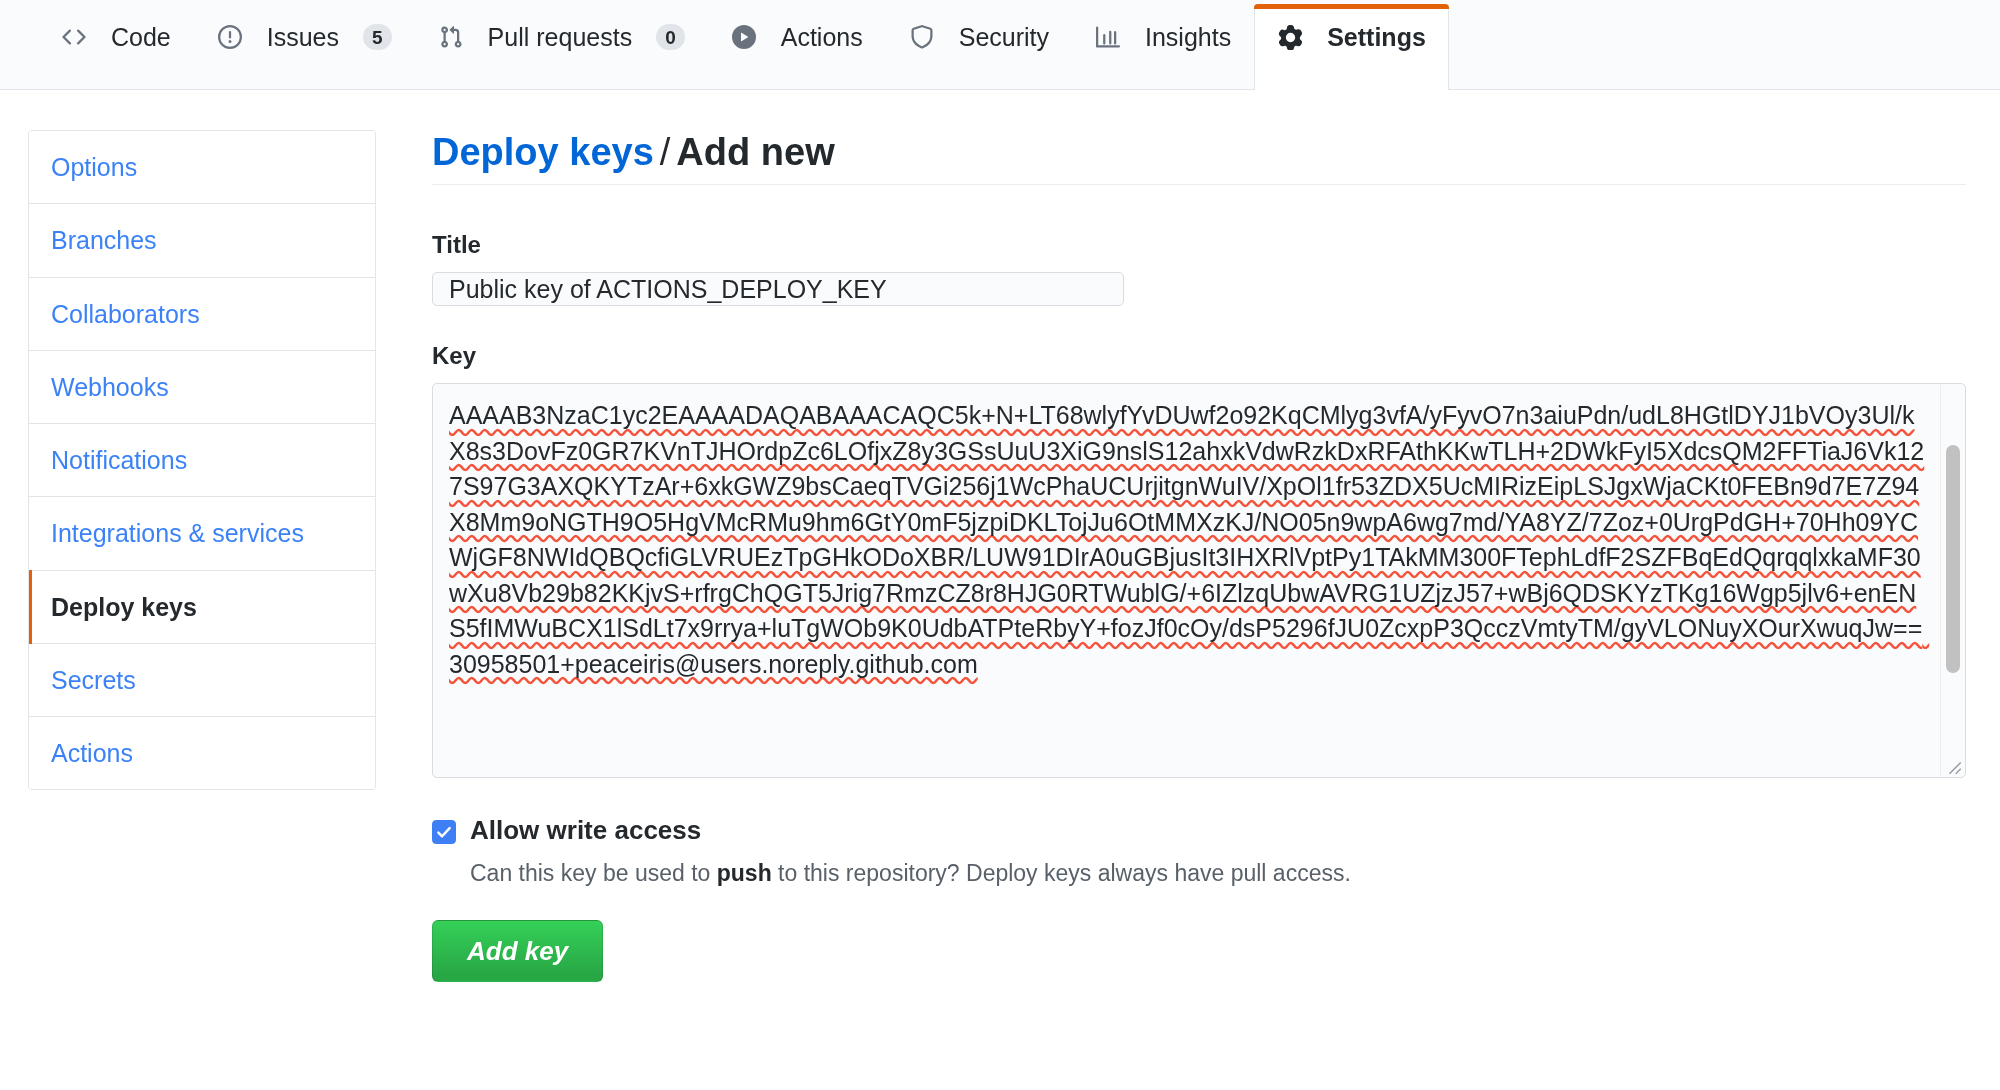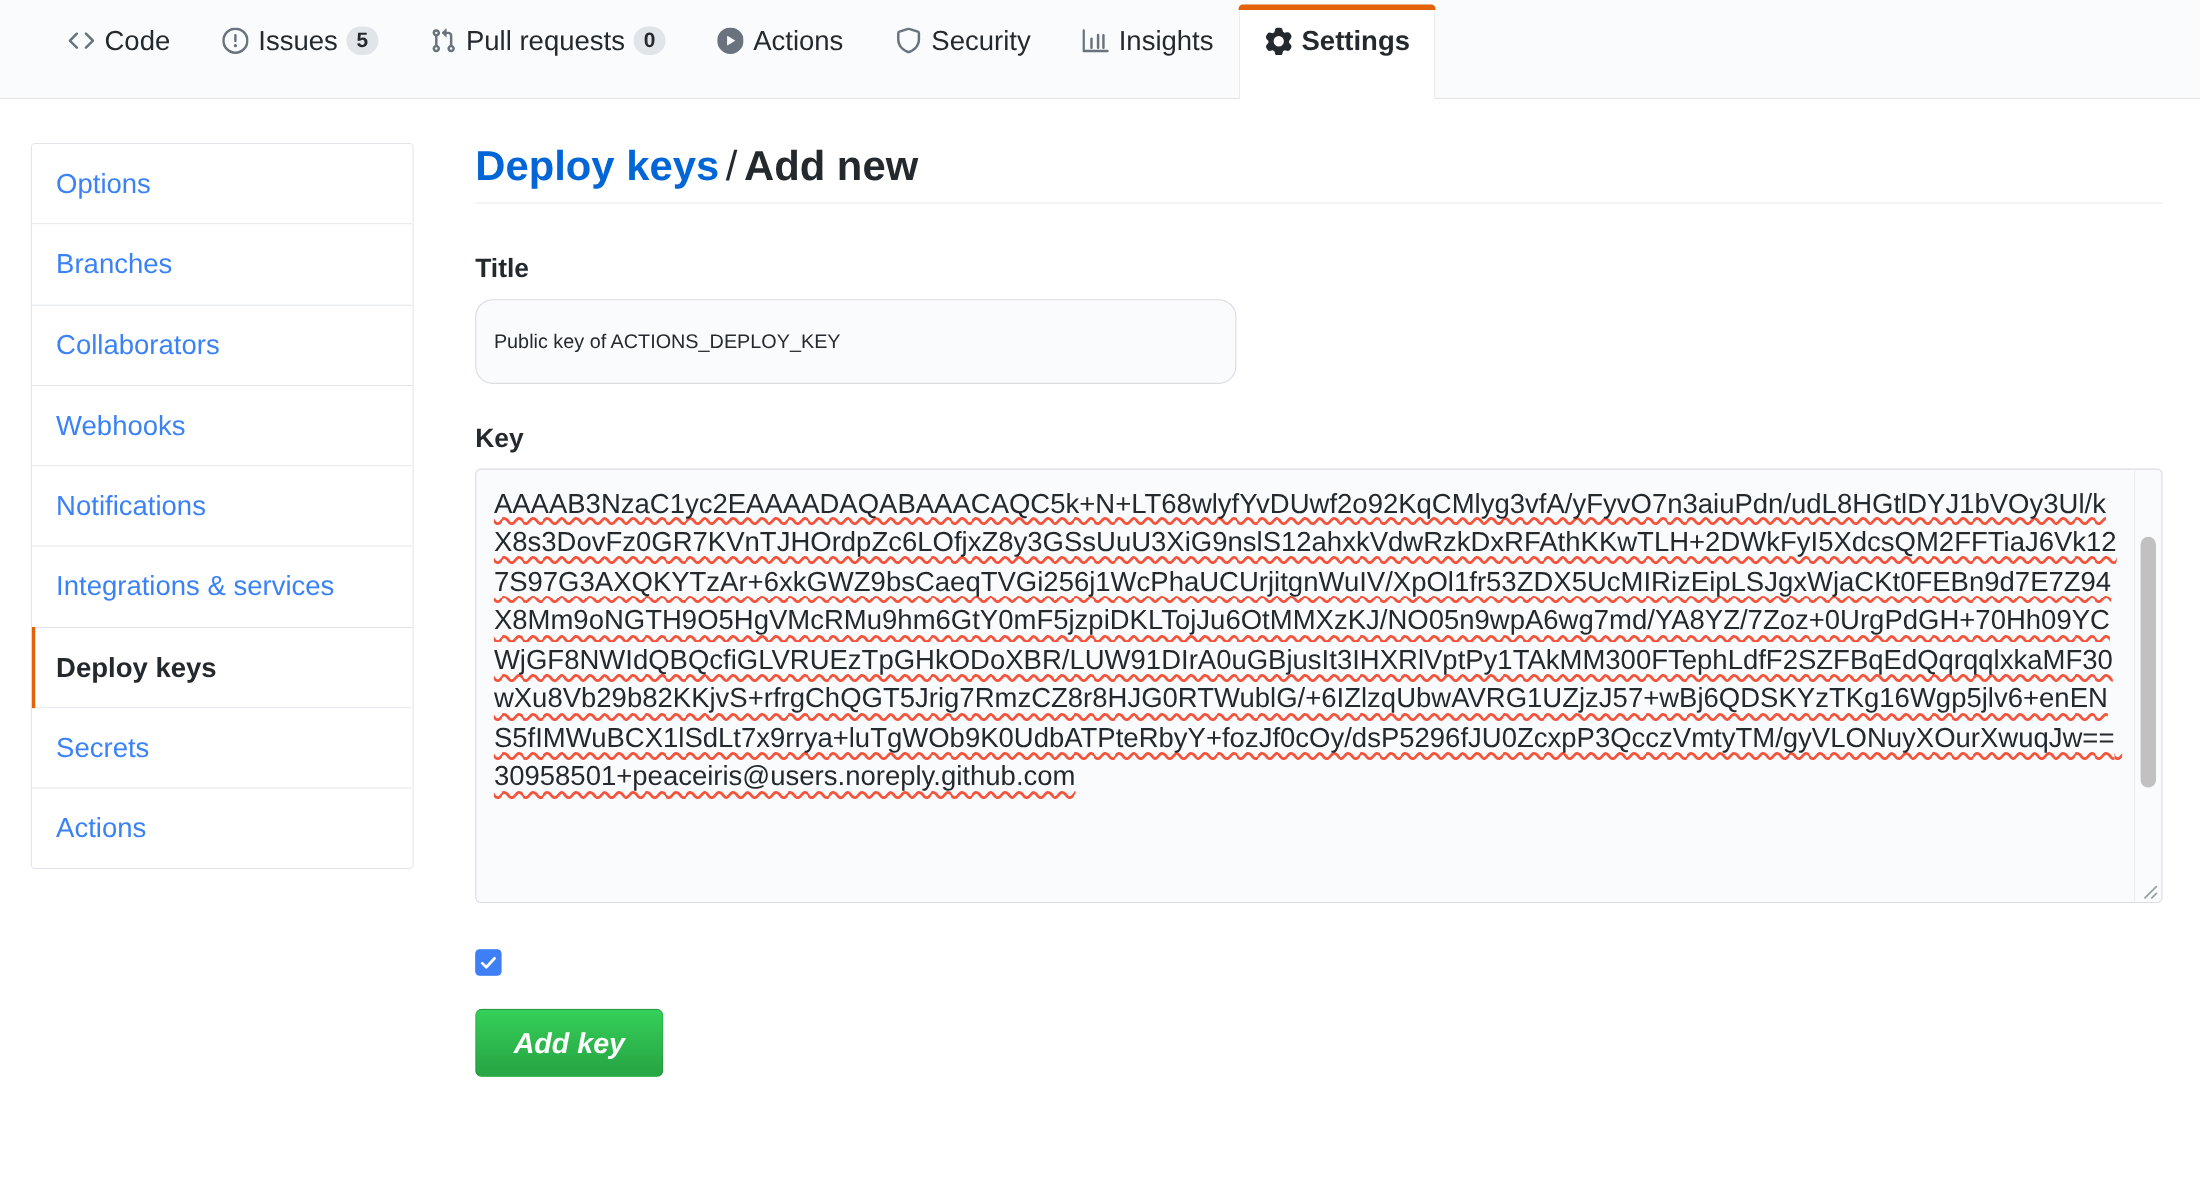--- a/index.html
+++ b/index.html
@@ -18,21 +18,21 @@
     background: #fafbfc;
     border-bottom: 1px solid #e1e4e8;
     display: flex;
     align-items: flex-end;
     padding-left: 38px;
   }
   .nav-tab {
     position: relative;
     display: flex;
     align-items: center;
-    gap: 8px;
+    gap: 24px;
     height: 85px;
     padding: 0 22px 20px 22px;
     font-size: 25px;
     color: #24292e;
     white-space: nowrap;
     background: transparent;
     border: 1px solid transparent;
     border-bottom: none;
     text-decoration: none;
   }
@@ -146,27 +146,27 @@
   .field-label {
     display: block;
     font-size: 24px;
     font-weight: 600;
     color: #24292e;
     margin-bottom: 13px;
   }
   .text-input {
     display: block;
     width: 692px;
-    padding: 26px 16px;
-    font-size: 18px;
+    padding: 0 16px;
+    font-size: 25px;
     font-family: "Liberation Sans", "DejaVu Sans", sans-serif;
     color: #24292e;
     background: #fafbfc;
     border: 1px solid #d9dce0;
-    border-radius: 16px;
+    border-radius: 5px;
     outline: none;
     line-height: 1.3;
   }
   .form-group { margin-bottom: 36px; }
 
   .key-wrap { position: relative; width: 100%; }
   .key-area {
     position: relative;
     width: 100%;
     height: 395px;
@@ -375,18 +375,22 @@
         </div>
       </div>
     </div>
 
     <div class="checkbox-row">
       <span class="cbox">
         <svg width="18" height="18" viewBox="0 0 16 16" fill="none" stroke="#ffffff" stroke-width="2.2" stroke-linecap="round" stroke-linejoin="round">
           <polyline points="3,8.5 6.3,11.8 13,4.6"></polyline>
         </svg>
       </span>
+      <span class="cb-body">
+        <span class="cb-title">Allow write access</span>
+        <span class="cb-note" style="display:block;"><span>Can this key be used to </span><b>push</b><span> to this repository? Deploy keys always have pull access.</span></span>
+      </span>
     </div>
 
     <button class="btn-add">Add key</button>
 
   </div>
 </div>
 
 </body></html>

